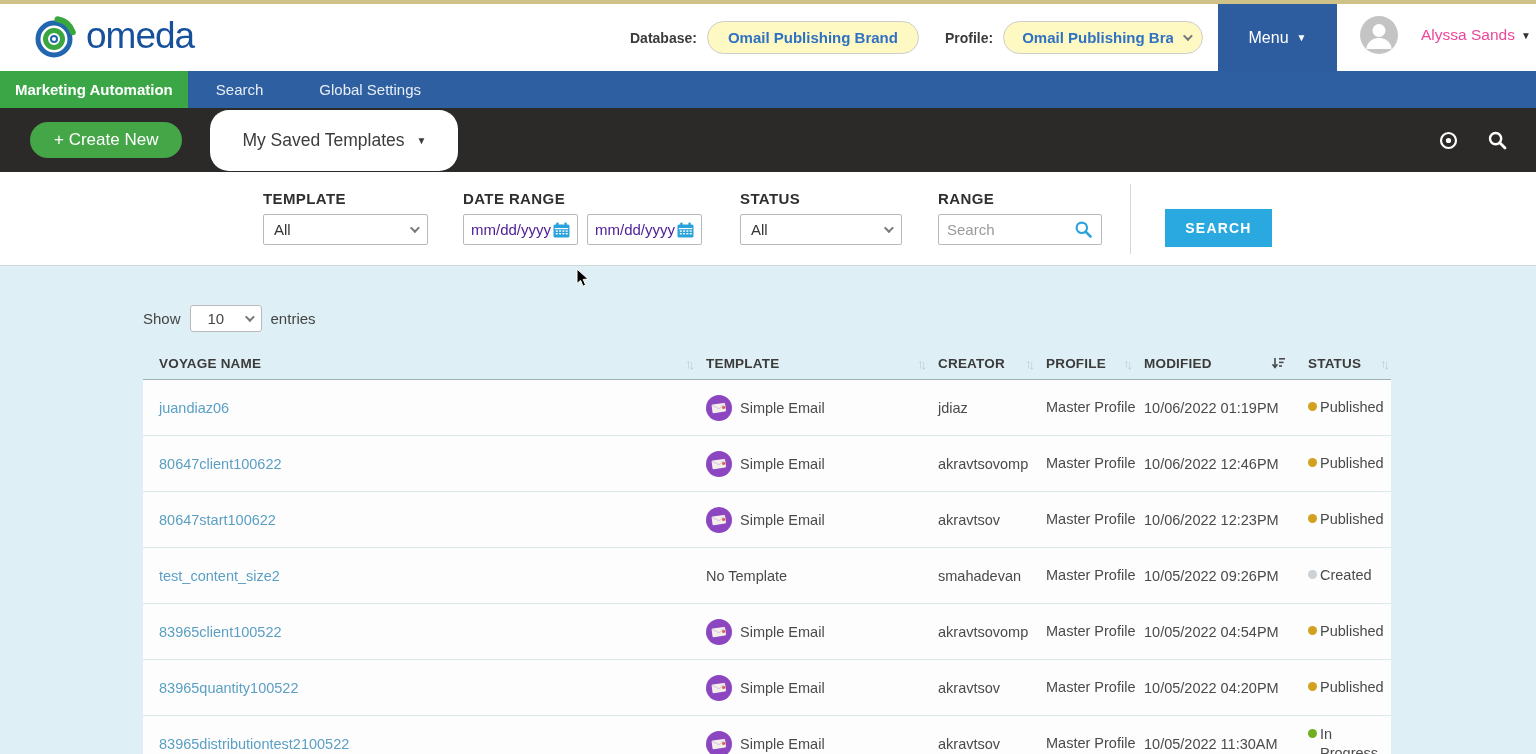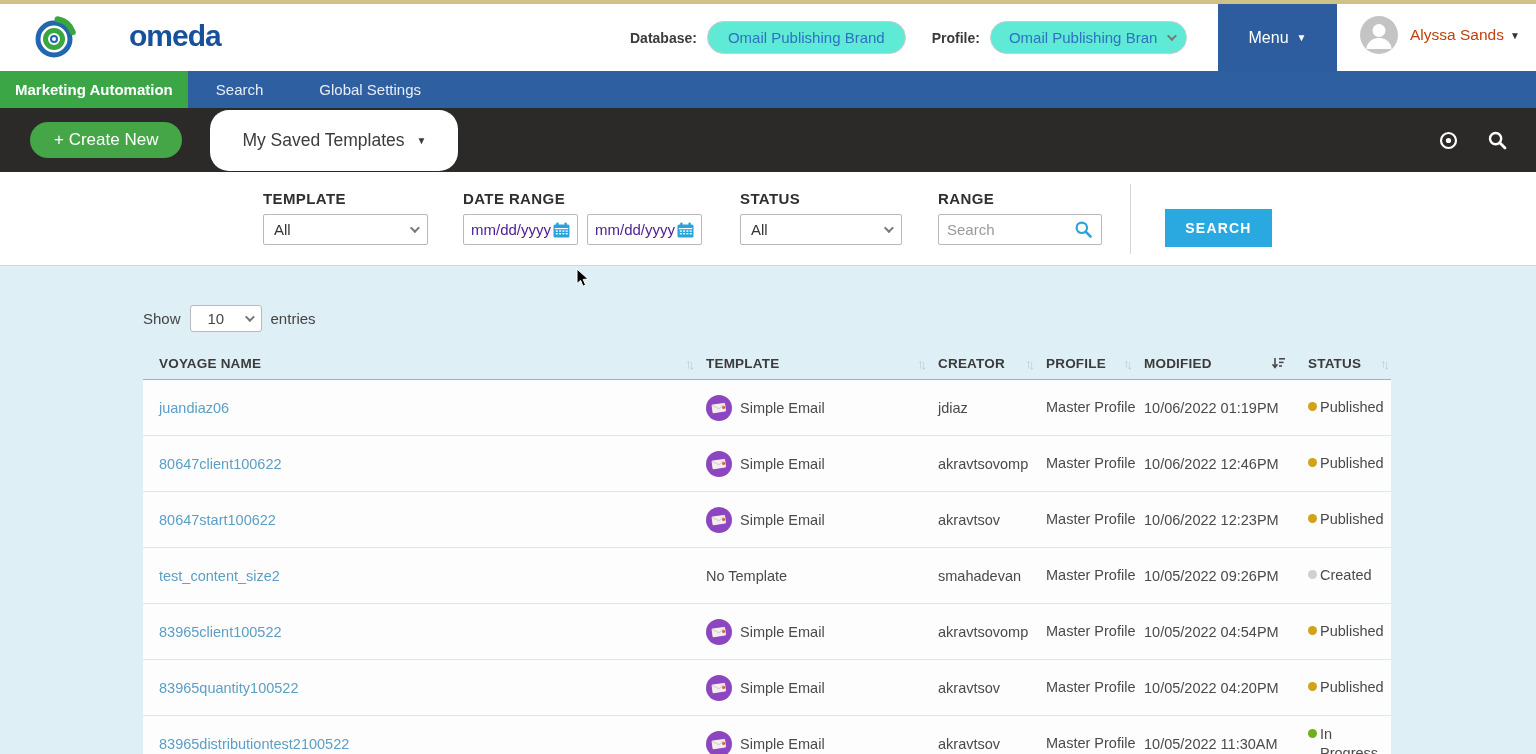--- a/index.html
+++ b/index.html
@@ -3,32 +3,32 @@
 <meta charset="utf-8">
 <style>
   * { box-sizing: border-box; margin: 0; padding: 0; }
   html,body { width:1536px; height:754px; overflow:hidden; }
   body { font-family:"Liberation Sans","DejaVu Sans",sans-serif; background:#deeff5; position:relative; }
 
   
   .top-strip { position:absolute; top:0; left:0; width:100%; height:4px; background:#cec289; z-index:6; }
   .header { position:absolute; top:0; left:0; width:100%; height:71px; background:#ffffff; z-index:5; }
   .logo-wrap { position:absolute; left:30px; top:12px; display:flex; align-items:center; gap:8px; }
-  .brand-text { font-size:30px; font-weight:bold; color:#17509b; letter-spacing:-1px;margin-left:43px; }
+  .brand-text { font-size:37px; font-weight:normal; color:#17509b; letter-spacing:-1px; }
   .header-controls { position:absolute; left:630px; top:21px; display:flex; align-items:center; }
   .hc-label { font-weight:bold; color:#3b3b3b; font-size:14px; }
-  .pill { border:1px solid #ccc; border-radius:18px; padding:7px 20px; color:#2f71c2; font-weight:normal; font-size:15px; margin-left:10px; background:#5eead4; white-space:nowrap; }
+  .pill { border:1px solid #ccc; border-radius:18px; padding:7px 20px; color:#2f71c2; font-weight:bold; font-size:15px; margin-left:10px; background:#fef9c3; white-space:nowrap; }
   .pill.profile { display:flex; align-items:center; gap:10px; padding:7px 12px 7px 18px; max-width:200px; }
   .pill.profile .val { overflow:hidden; white-space:nowrap; }
   .chev { width:7px; height:7px; border-right:2px solid #777; border-bottom:2px solid #777; transform:rotate(45deg) translateY(-2px); flex:0 0 auto; }
   .profile-group { margin-left:26px; display:flex; align-items:center; }
   .menu-block { position:absolute; left:1218px; top:4px; width:119px; height:67px; background:#2d5d9e; color:#fff; display:flex; align-items:center; justify-content:center; gap:8px; font-size:16px; cursor:pointer; }
   .caret { font-size:10px; }
   .user-wrap { position:absolute; left:1360px; top:16px; display:flex; align-items:center; }
-  .user-name { margin-left:12px; font-size:15.5px; color:#c2410c; }
+  .user-name { margin-left:23px; font-size:15.5px; color:#ec4899; }
   .user-caret { margin-left:6px; font-size:10px; color:#333; }
 
   
   .nav { position:absolute; top:71px; left:0; width:100%; height:37px; background:#2e5fa0; display:flex; z-index:4; }
   .nav-tab { height:37px; display:flex; align-items:center; padding:0 28px; color:#e8eef7; font-size:15px; cursor:pointer; }
   .nav-tab.active { background:#3aa646; color:#fff; font-weight:bold; padding:0 15px; }
 
   
   .toolbar { position:absolute; top:108px; left:0; width:100%; height:64px; background:#2b2a29; display:flex; align-items:center; z-index:3; }
   .btn-create { margin-left:30px; background:#45a648; color:#fff; border:none; border-radius:18px; padding:8px 24px; font-size:17px; font-family:inherit; cursor:pointer; }

